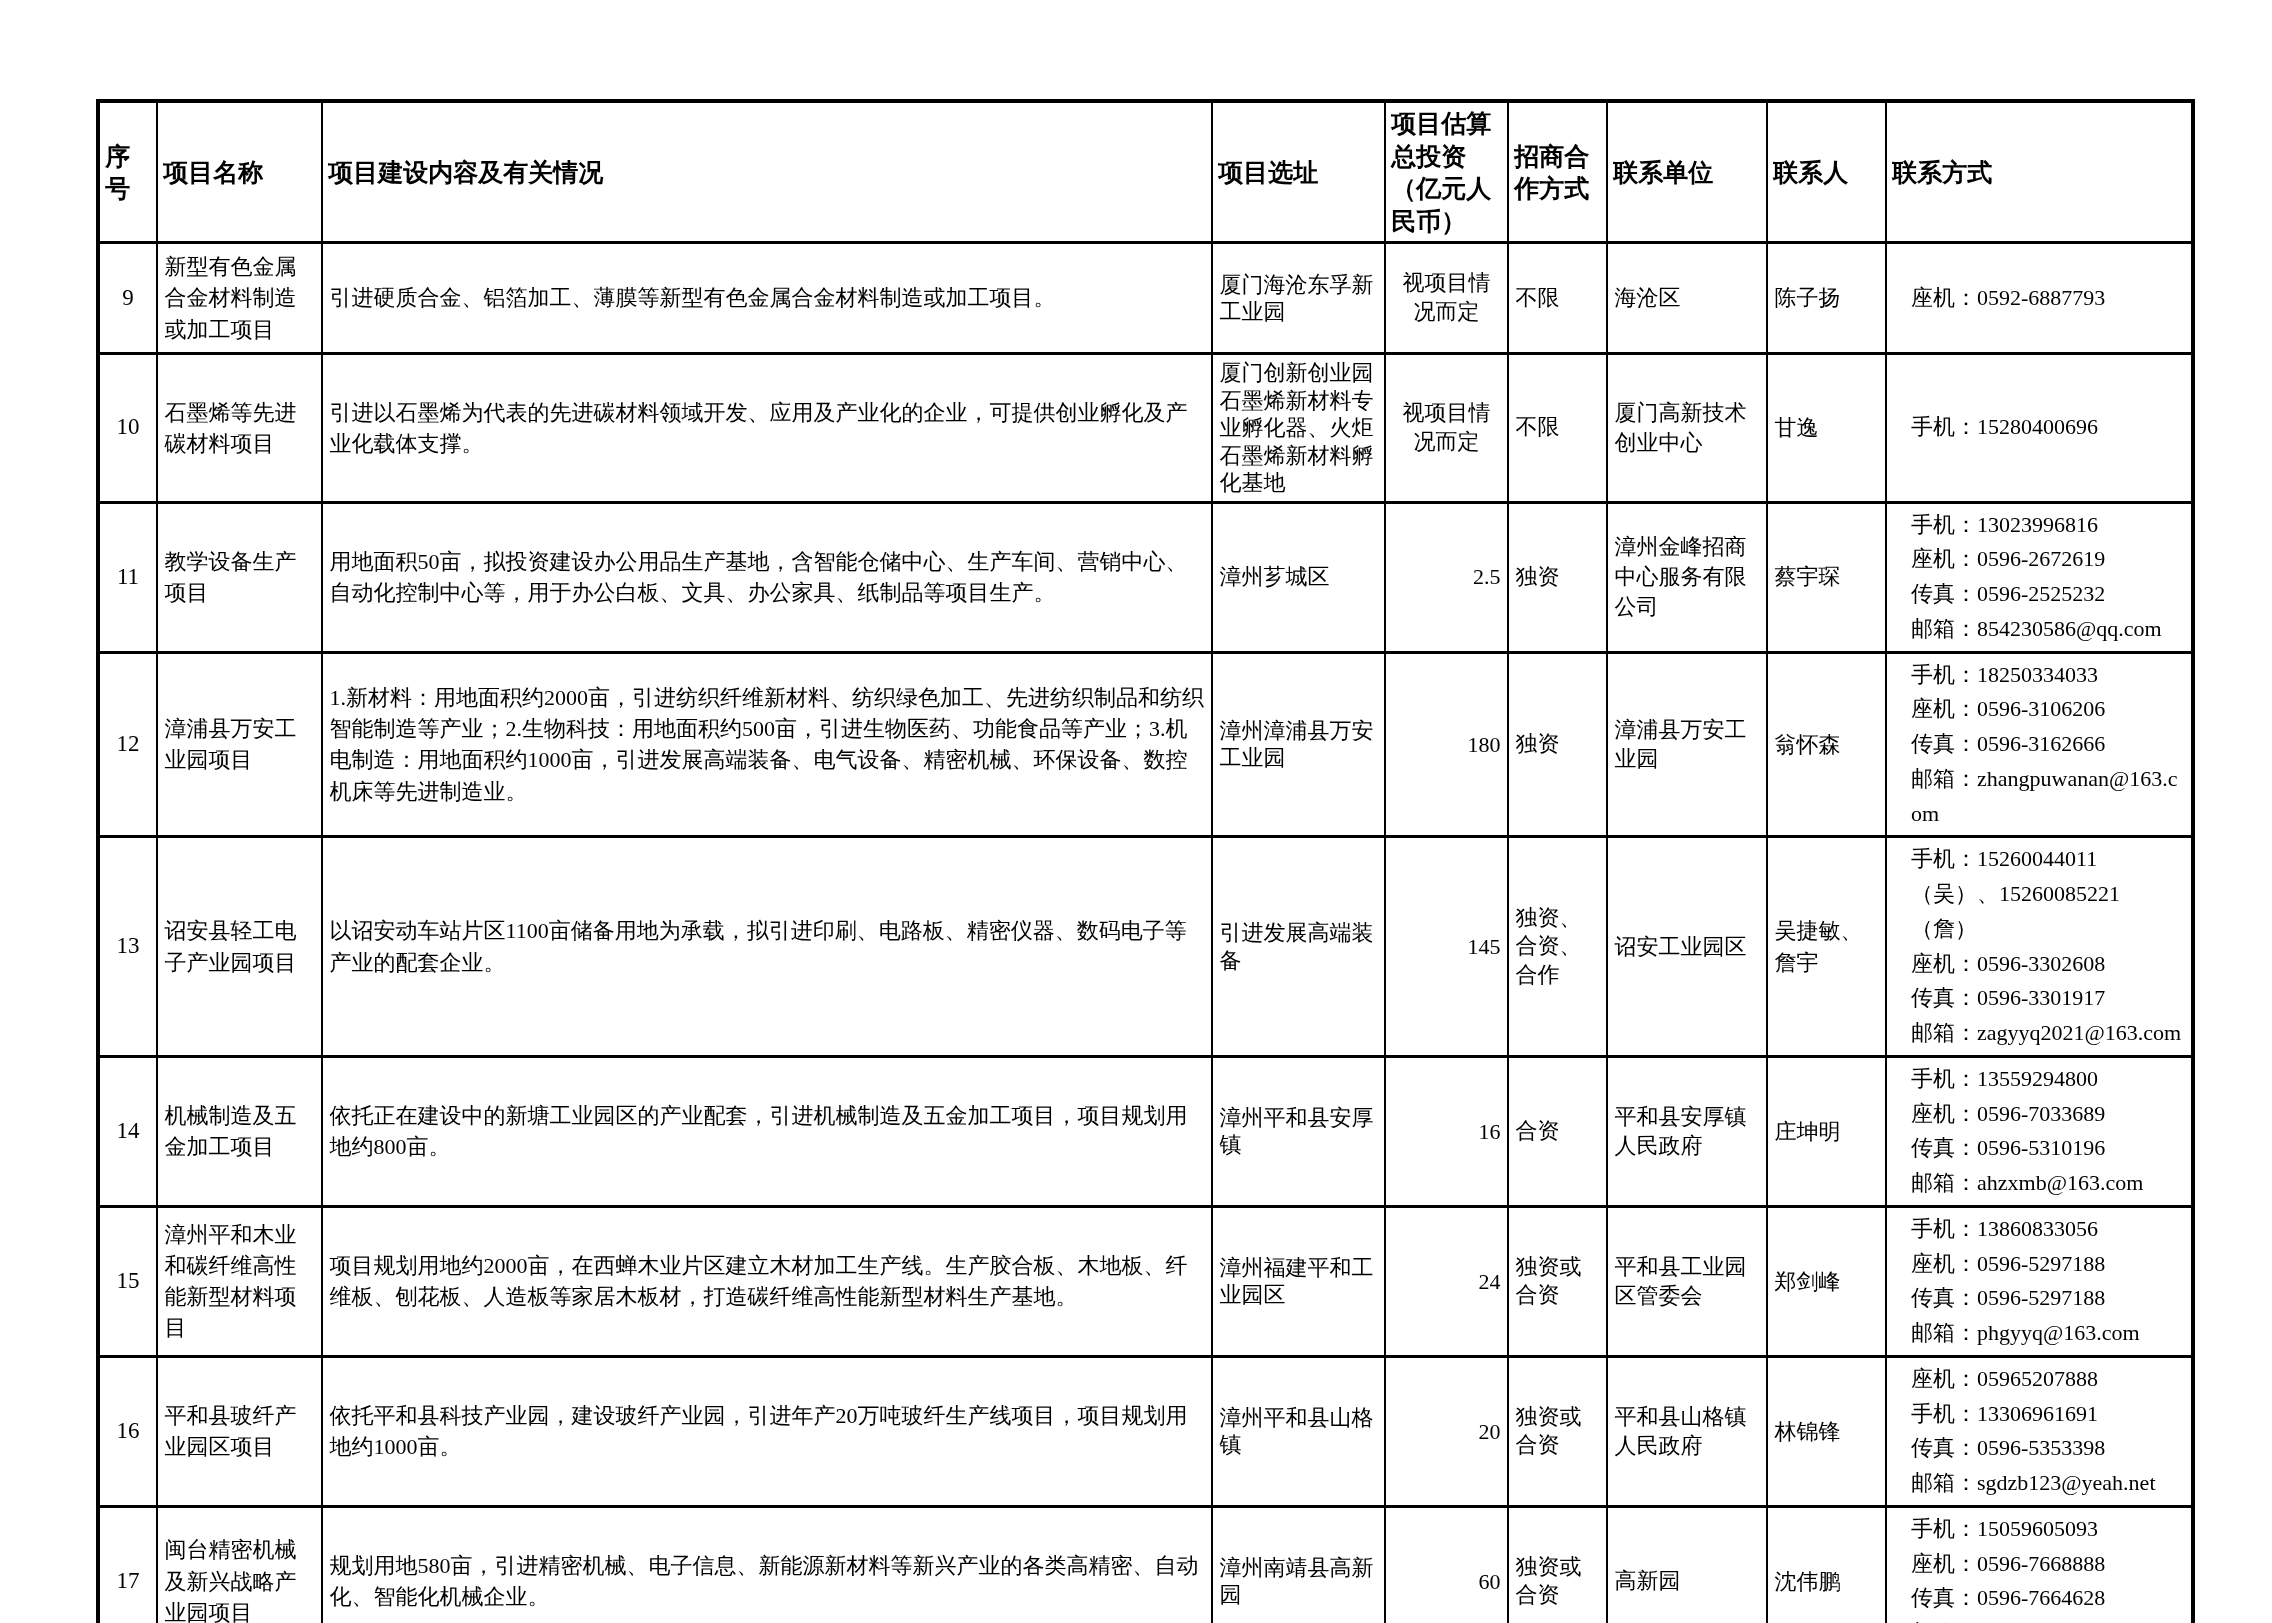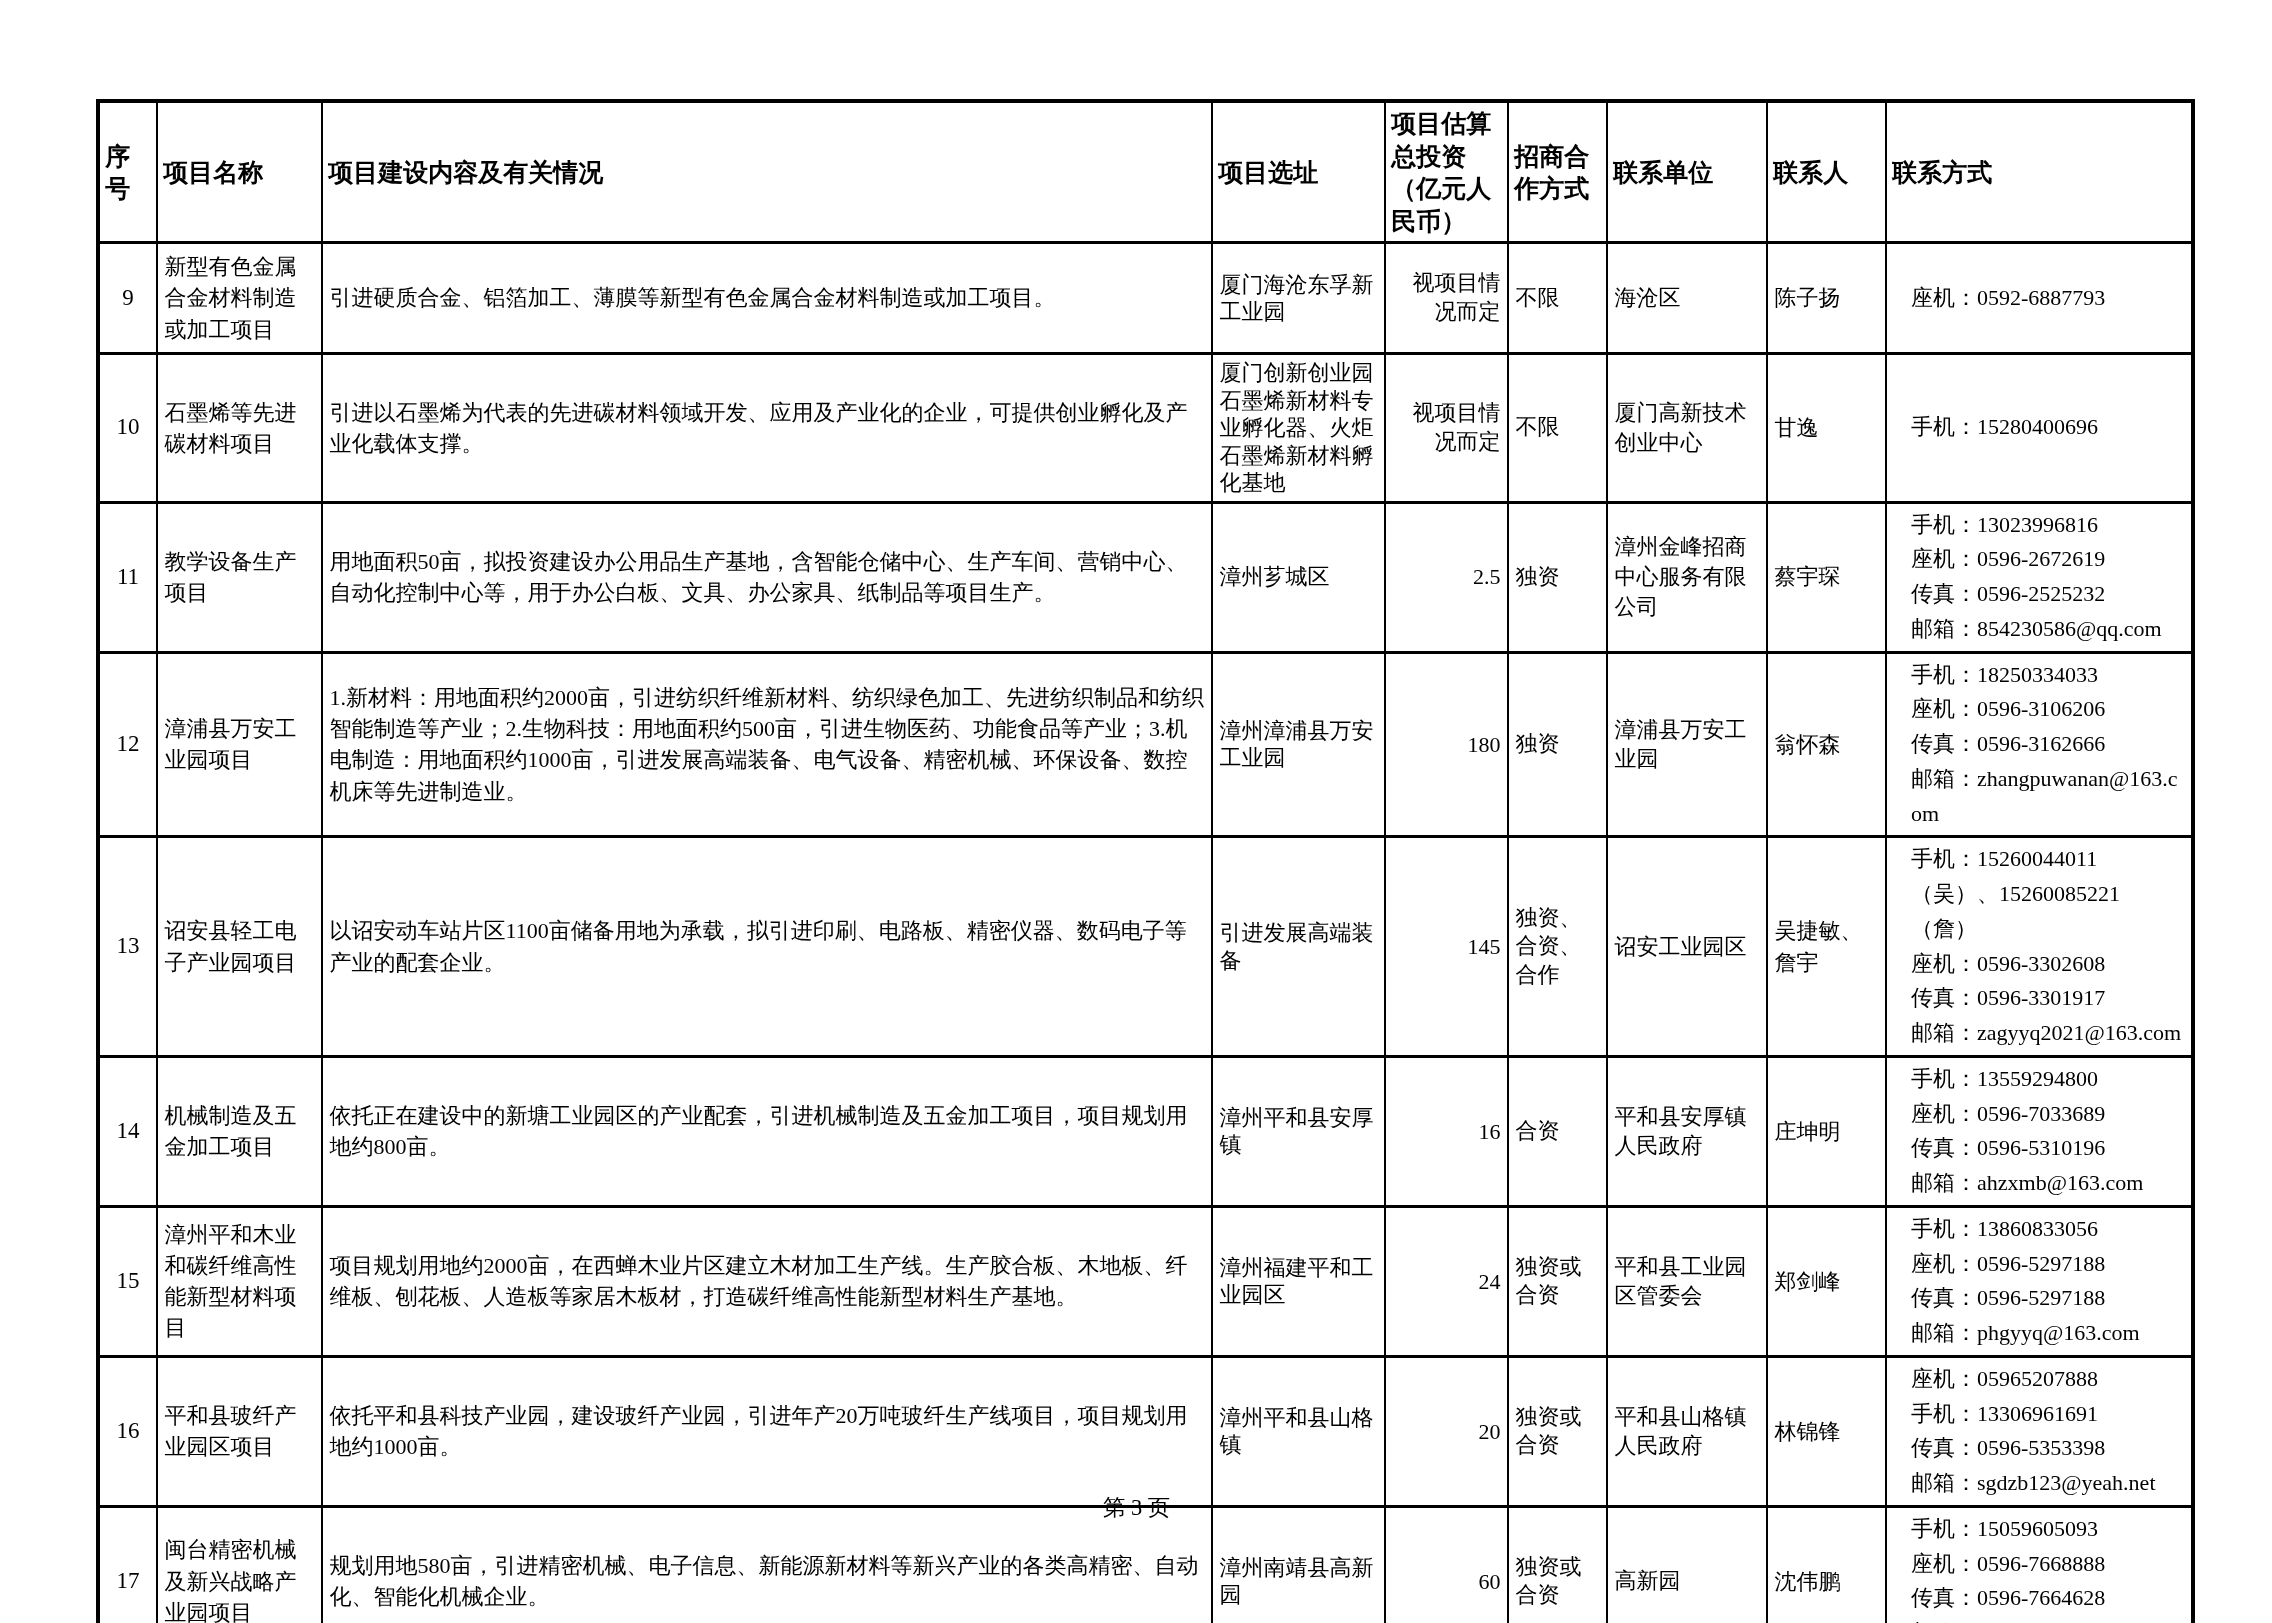--- a/index.html
+++ b/index.html
@@ -51,21 +51,21 @@
   .doc-table td {
     font-size: 22px;
     vertical-align: middle;
     text-align: left;
     padding: 4px 6.6px;
     line-height: 1.42;
   }
   td.c-no { text-align: center; font-size: 23px; padding: 4px 2.6px; }
   td.c-location { line-height: 1.25; }
   td.c-investment { text-align: right; }
-  td.c-investment.text-left { text-align: right; line-height: 1.3; }
+  td.c-investment.text-left { text-align: center; line-height: 1.3; }
   td.c-coop { line-height: 1.3; }
   td.c-unit { line-height: 1.35; margin-top: 29px; }
   td.c-contact {
     white-space: pre-line;
     line-height: 1.58;
     padding-left: 24px;
   }
   .footer {
     position: absolute;
     top: 1492px;
@@ -225,16 +225,15 @@
       <td class="c-unit">高新园</td>
       <td class="c-person">沈伟鹏</td>
       <td class="c-contact">手机：15059605093
 座机：0596-7668888
 传真：0596-7664628
 邮箱：gxyjfzx@163.com</td>
     </tr>
       </tbody>
   </table>
 
-  <div class="footer">第 3 页</div>
 
 </div>
 
 
 </body></html>

